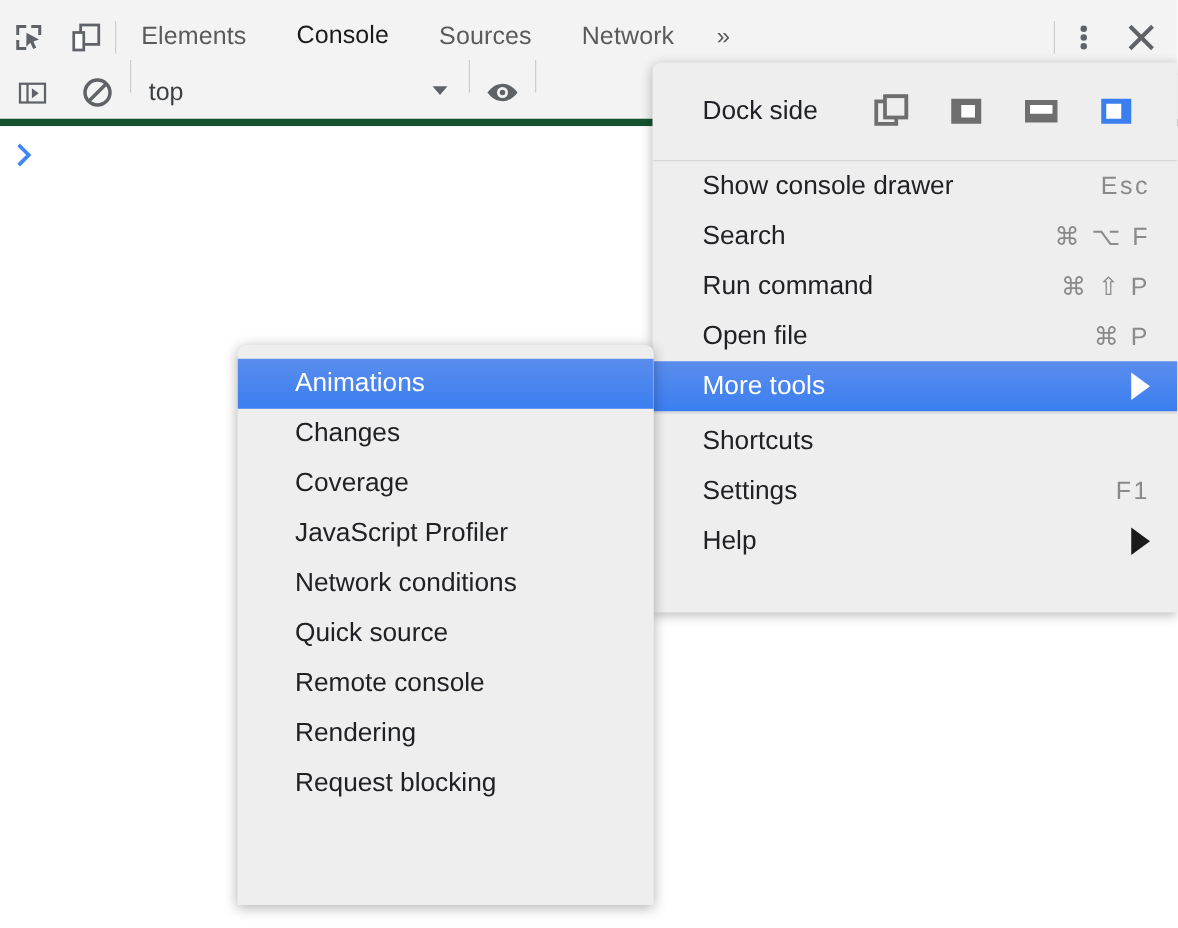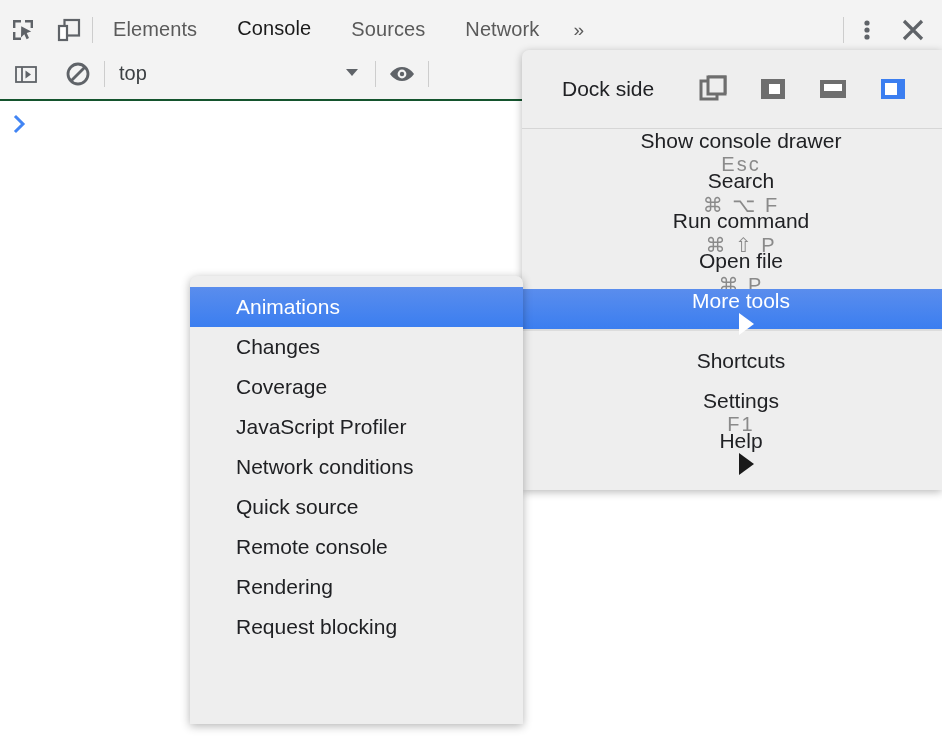--- a/index.html
+++ b/index.html
@@ -64,24 +64,24 @@
   }
   .tabbar-spacer { flex: 1 1 auto; }
 
   
   #console-toolbar {
     position: absolute;
     left: 0; top: 48px;
     width: 942px;
     height: 53px;
     background: #f3f3f3;
-    border-bottom: 2px solid #14532d;
-    box-sizing: border-box;
-    display: flex;
-    align-items: center;
+    border-bottom: 6px solid #14532d;
+    box-sizing: border-box;
+    display: flex;
+    align-items: flex-start;
   }
   .ct-icon-btn {
     width: 52px;
     height: 52px;
     display: flex;
     align-items: center;
     justify-content: center;
     flex: 0 0 auto;
   }
   .ct-sep {
@@ -139,21 +139,20 @@
   }
   .menu-row {
     height: 40px;
     display: flex;
     align-items: center;
     padding: 0 22px 0 40px;
     font-size: 21px;
     color: #202124;
     box-sizing: border-box;
     position: relative;
-    flex-direction: column;
   }
   .menu-row .mlabel { flex: 1 1 auto; white-space: nowrap; }
   .menu-row .mshortcut {
     font-size: 20px;
     color: #8a8a8a;
     white-space: nowrap;
     letter-spacing: 2px;
   }
   .menu-row.highlight {
     background: linear-gradient(to bottom, #5a8ded 0%, #3b7ef0 100%);
@@ -400,21 +399,21 @@
     <span class="mshortcut">⌘ P</span>
   </div>
 
   <div class="menu-row highlight">
     <span class="mlabel">More tools</span>
     <span class="submenu-arrow"></span>
   </div>
 
   <div class="menu-sep thick"></div>
 
-  <div class="menu-row" style="margin-top:18px;">
+  <div class="menu-row" style="margin-top:2px;">
     <span class="mlabel">Shortcuts</span>
     <span class="mshortcut"></span>
   </div>
 
   <div class="menu-row">
     <span class="mlabel">Settings</span>
     <span class="mshortcut">F1</span>
   </div>
 
   <div class="menu-row">

